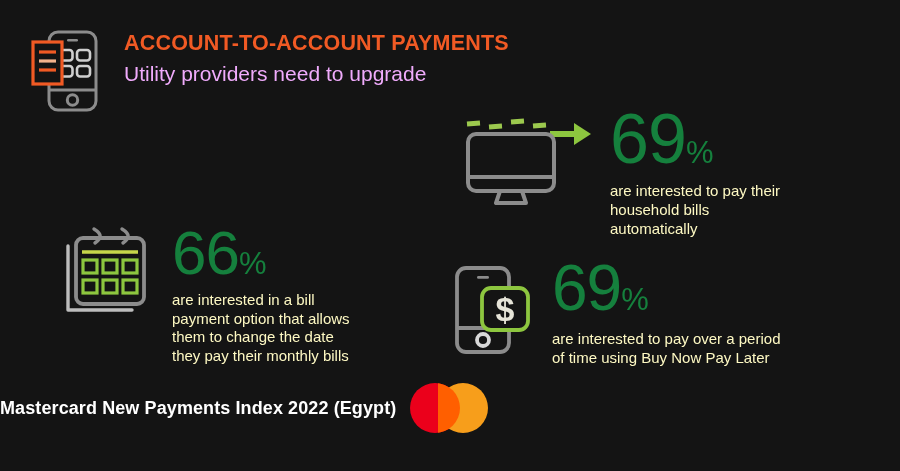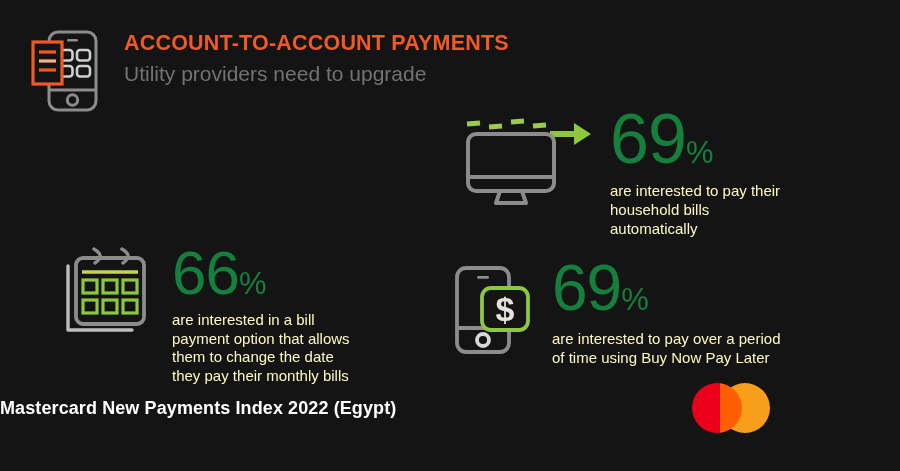--- a/index.html
+++ b/index.html
@@ -37,21 +37,21 @@
   }
   .title {
     color: #f15a24;
     font-size: 21.5px;
     font-weight: bold;
     letter-spacing: 0.2px;
     line-height: 1.1;
     white-space: nowrap;
   }
   .subtitle {
-    color: #737373;
+    color: #f0abfc;
     font-size: 21px;
     font-weight: 300;
     line-height: 1.25;
     margin-top: 5px;
     white-space: nowrap;
   }
 
   
   .stat {
     position: absolute;
@@ -82,42 +82,42 @@
   }
 
   
   #stat-monitor { left: 462px; top: 108px; }
   #stat-monitor .stat-icon { width: 130px; height: 100px; }
   #stat-monitor .stat-body { margin-left: 18px; padding-top: 3px; }
   #stat-monitor .pct { font-size: 70px; }
   #stat-monitor .desc { margin-top: 14px; }
 
   
-  #stat-calendar { left: 58px; top: 246px; }
+  #stat-calendar { left: 58px; top: 226px; }
   #stat-calendar .stat-icon { width: 96px; height: 96px; }
   #stat-calendar .stat-body { margin-left: 18px; padding-top: 2px; }
   #stat-calendar .pct { font-size: 62px; }
   #stat-calendar .desc { margin-top: 12px; }
 
   
   #stat-phone { left: 452px; top: 262px; }
   #stat-phone .stat-icon { width: 86px; height: 96px; }
   #stat-phone .stat-body { margin-left: 14px; padding-top: 0px; }
   #stat-phone .pct { font-size: 64px; }
   #stat-phone .desc { margin-top: 16px; }
 
   
   .footer {
     position: absolute;
     left: 0;
     right: 0;
     bottom: 38px;
     display: flex;
     align-items: center;
-    justify-content: space-between;
+    justify-content: flex-start;
     padding-right: 22px;
   }
   .footer-text {
     color: #ffffff;
     font-size: 18px;
     font-weight: bold;
     letter-spacing: 0.1px;
     white-space: nowrap;
   }
   .mc-logo {

